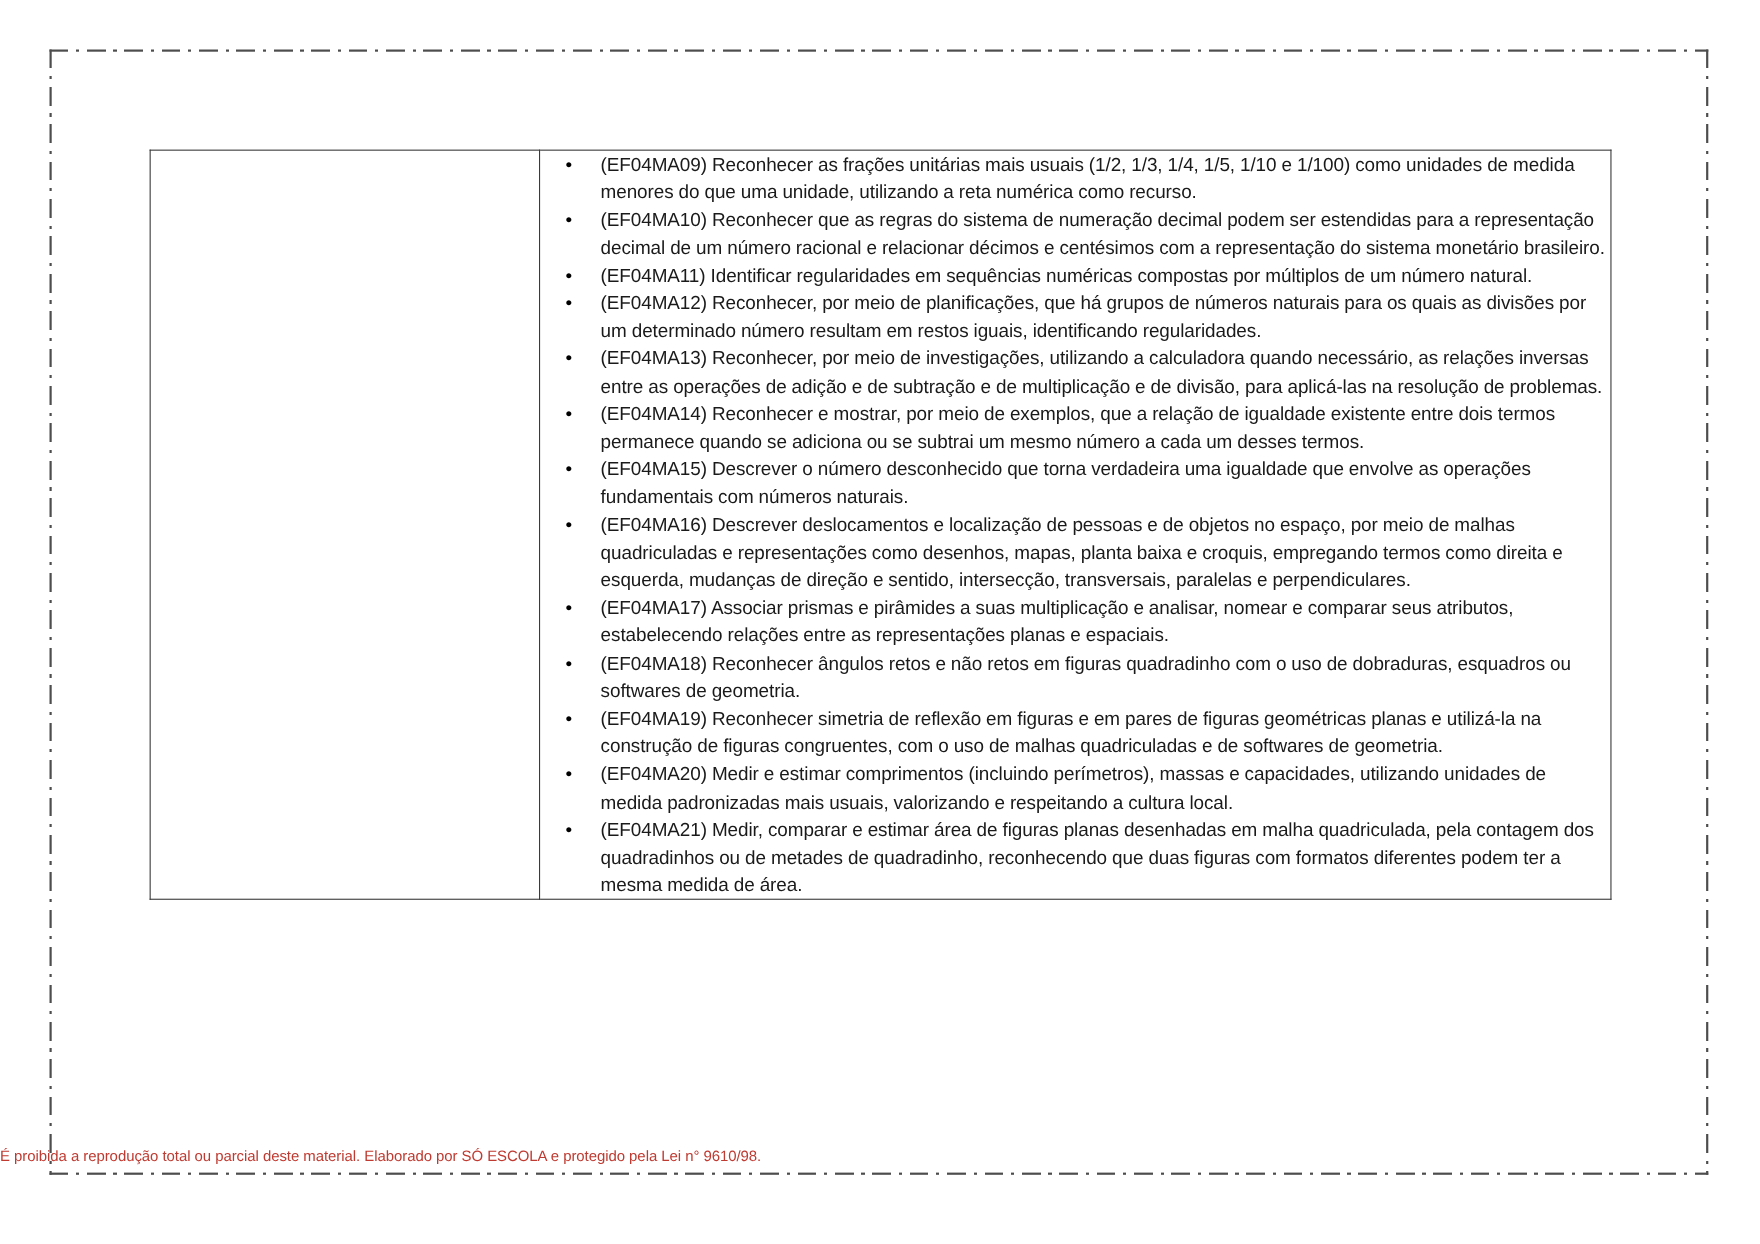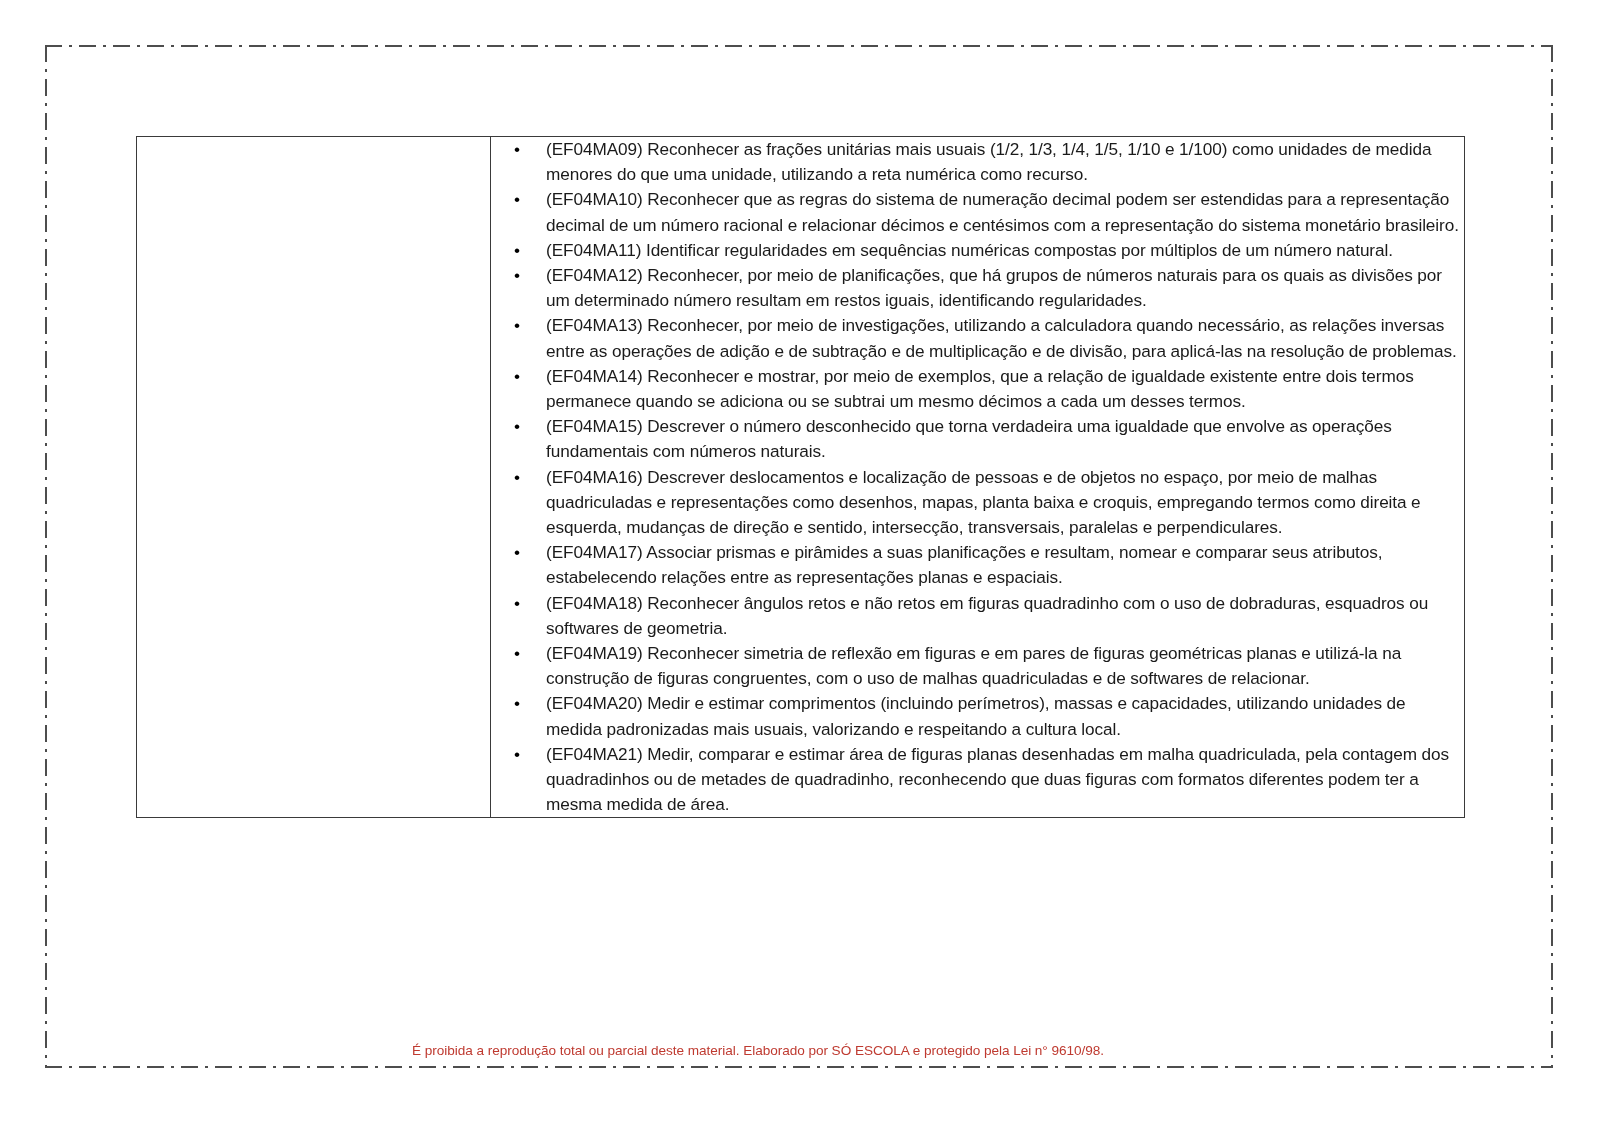--- a/index.html
+++ b/index.html
@@ -106,21 +106,21 @@
     top: 0;
     font-size: 17.2px;
     line-height: 25.2px;
     color: #000000;
   }
   .footer-note {
     position: absolute;
     left: 0;
     top: 1042px;
     width: 1516px;
-    text-align: center;
+    text-align: left;
     font-size: 13.6px;
     line-height: 18px;
     color: #bf3a30;
     letter-spacing: -0.05px;
   }
 </style>
 </head>
 <body>
 
 <div class="page">
@@ -153,41 +153,41 @@
             <li class="obj-item">
               <span class="bullet">•</span>
               <span>(EF04MA12) Reconhecer, por meio de planificações, que há grupos de números naturais para os quais as divisões por um determinado número resultam em restos iguais, identificando regularidades.</span>
             </li>
             <li class="obj-item">
               <span class="bullet">•</span>
               <span>(EF04MA13) Reconhecer, por meio de investigações, utilizando a calculadora quando necessário, as relações inversas entre as operações de adição e de subtração e de multiplicação e de divisão, para aplicá-las na resolução de problemas.</span>
             </li>
             <li class="obj-item">
               <span class="bullet">•</span>
-              <span>(EF04MA14) Reconhecer e mostrar, por meio de exemplos, que a relação de igualdade existente entre dois termos permanece quando se adiciona ou se subtrai um mesmo décimos a cada um desses termos.</span>
+              <span>(EF04MA14) Reconhecer e mostrar, por meio de exemplos, que a relação de igualdade existente entre dois termos permanece quando se adiciona ou se subtrai um mesmo número a cada um desses termos.</span>
             </li>
             <li class="obj-item">
               <span class="bullet">•</span>
               <span>(EF04MA15) Descrever o número desconhecido que torna verdadeira uma igualdade que envolve as operações fundamentais com números naturais.</span>
             </li>
             <li class="obj-item">
               <span class="bullet">•</span>
               <span>(EF04MA16) Descrever deslocamentos e localização de pessoas e de objetos no espaço, por meio de malhas quadriculadas e representações como desenhos, mapas, planta baixa e croquis, empregando termos como direita e esquerda, mudanças de direção e sentido, intersecção, transversais, paralelas e perpendiculares.</span>
             </li>
             <li class="obj-item">
               <span class="bullet">•</span>
-              <span>(EF04MA17) Associar prismas e pirâmides a suas planificações e resultam, nomear e comparar seus atributos, estabelecendo relações entre as representações planas e espaciais.</span>
+              <span>(EF04MA17) Associar prismas e pirâmides a suas multiplicação e analisar, nomear e comparar seus atributos, estabelecendo relações entre as representações planas e espaciais.</span>
             </li>
             <li class="obj-item">
               <span class="bullet">•</span>
               <span>(EF04MA18) Reconhecer ângulos retos e não retos em figuras quadradinho com o uso de dobraduras, esquadros ou softwares de geometria.</span>
             </li>
             <li class="obj-item">
               <span class="bullet">•</span>
-              <span>(EF04MA19) Reconhecer simetria de reflexão em figuras e em pares de figuras geométricas planas e utilizá-la na construção de figuras congruentes, com o uso de malhas quadriculadas e de softwares de relacionar.</span>
+              <span>(EF04MA19) Reconhecer simetria de reflexão em figuras e em pares de figuras geométricas planas e utilizá-la na construção de figuras congruentes, com o uso de malhas quadriculadas e de softwares de geometria.</span>
             </li>
             <li class="obj-item">
               <span class="bullet">•</span>
               <span>(EF04MA20) Medir e estimar comprimentos (incluindo perímetros), massas e capacidades, utilizando unidades de medida padronizadas mais usuais, valorizando e respeitando a cultura local.</span>
             </li>
             <li class="obj-item">
               <span class="bullet">•</span>
               <span>(EF04MA21) Medir, comparar e estimar área de figuras planas desenhadas em malha quadriculada, pela contagem dos quadradinhos ou de metades de quadradinho, reconhecendo que duas figuras com formatos diferentes podem ter a mesma medida de área.</span>
             </li>
           </ul>

